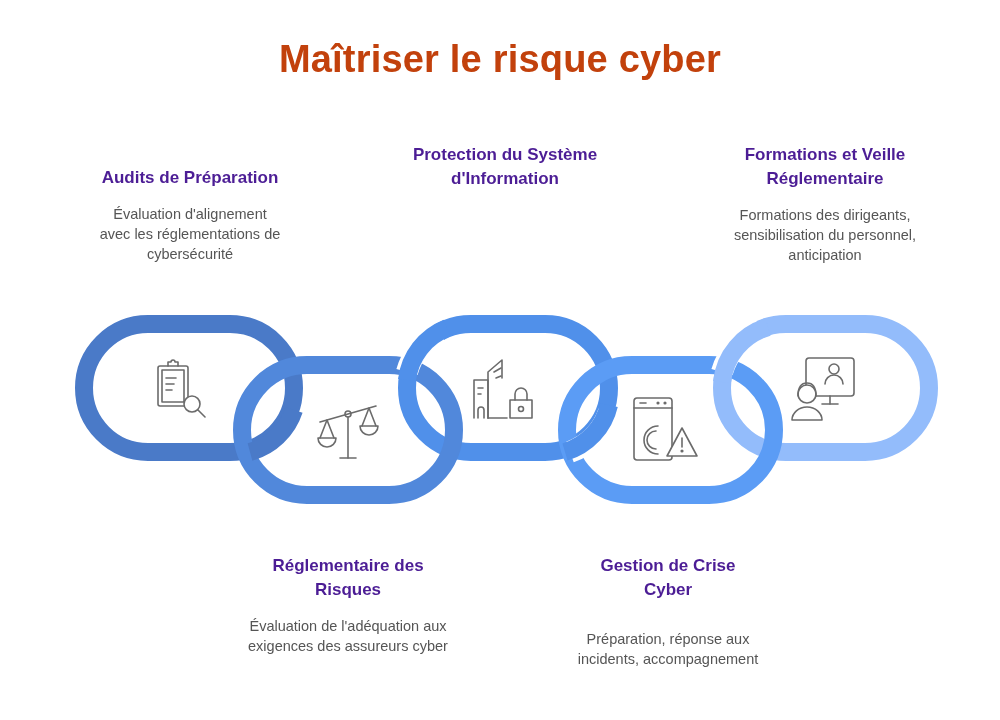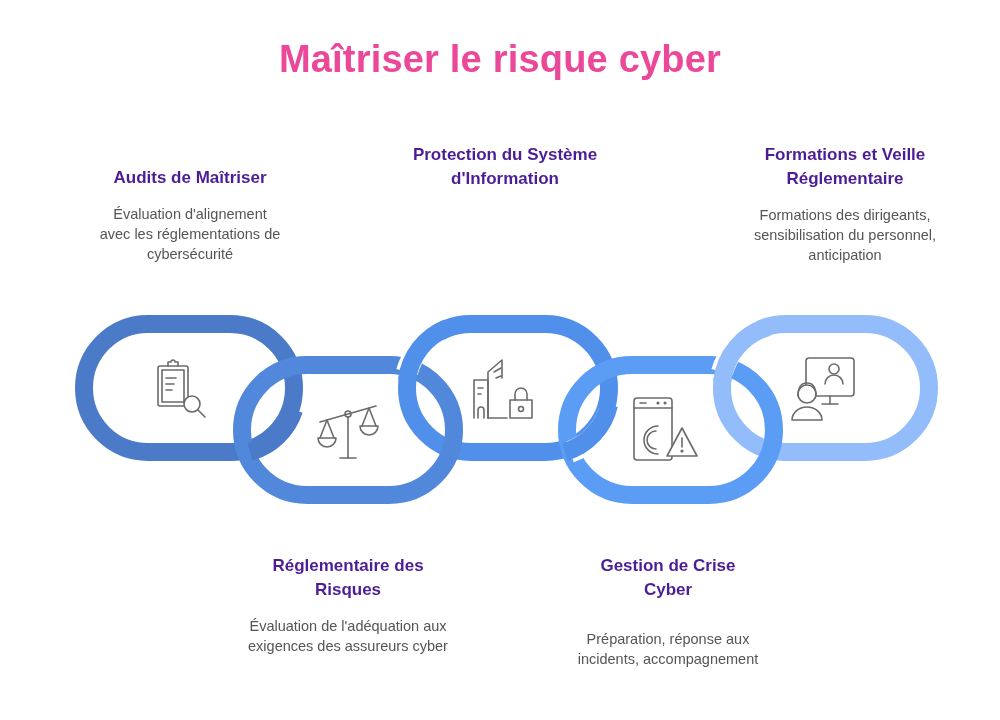--- a/index.html
+++ b/index.html
@@ -1,39 +1,39 @@
 <!DOCTYPE html>
 <html><head>
 <meta charset="utf-8">
 <style>
   html, body { margin: 0; padding: 0; background: #ffffff; }
   body { width: 1000px; height: 720px; position: relative; overflow: hidden;
          font-family: "Liberation Sans", "DejaVu Sans", sans-serif; color: #4a4a4a; }
   .title { position: absolute; left: 0; top: 38px; width: 1000px; text-align: center;
-           font-size: 38px; font-weight: bold; color: #ec4899; letter-spacing: 0.2px; }
+           font-size: 38px; font-weight: bold; color: #c2410c; letter-spacing: 0.2px; }
   .block { position: absolute; text-align: center; }
   .block .h { font-weight: bold; font-size: 17px; line-height: 24px; color: #4c1d95; }
   .block .d { font-size: 14.5px; line-height: 20px; color: #555555; margin-top: 14px; }
   svg.chain { position: absolute; left: 0; top: 0; }
 </style>
 </head>
 <body>
 
 <div class="title">Maîtriser le risque cyber</div>
 
 <div class="block" style="left:70px; top:166px; width:240px;">
-  <div class="h">Audits de Maîtriser</div>
+  <div class="h">Audits de Préparation</div>
   <div class="d" style="padding:0 28px;">Évaluation d'alignement avec les réglementations de cybersécurité</div>
 </div>
 
 <div class="block" style="left:385px; top:143px; width:240px;">
   <div class="h" style="padding:0 12px;">Protection du Système d'Information</div>
 </div>
 
-<div class="block" style="left:720px; top:143px; width:250px;">
+<div class="block" style="left:700px; top:143px; width:250px;">
   <div class="h" style="padding:0 26px;">Formations et Veille Réglementaire</div>
   <div class="d" style="padding:0 18px;">Formations des dirigeants, sensibilisation du personnel, anticipation</div>
 </div>
 
 <div class="block" style="left:228px; top:554px; width:240px;">
   <div class="h" style="padding:0 40px;">Réglementaire des Risques</div>
   <div class="d" style="padding:0 12px;">Évaluation de l'adéquation aux exigences des assureurs cyber</div>
 </div>
 
 <div class="block" style="left:548px; top:554px; width:240px;">

